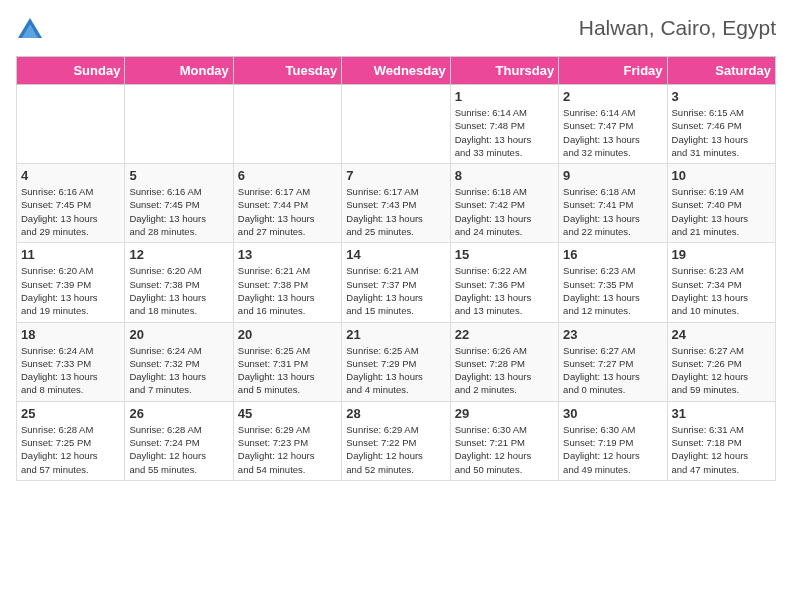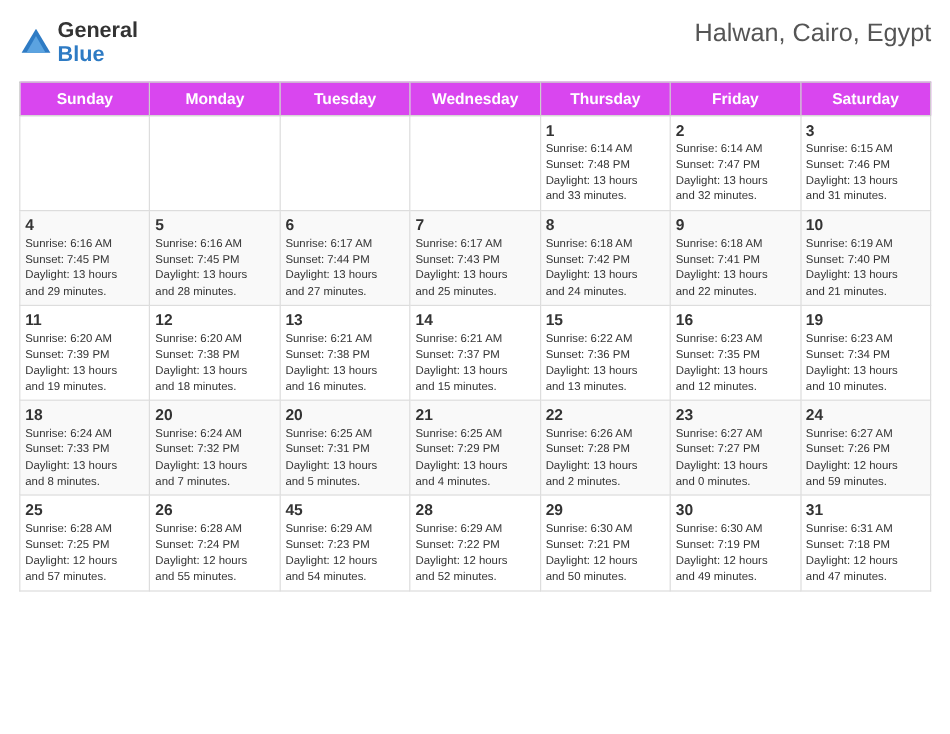--- a/index.html
+++ b/index.html
@@ -51,26 +51,26 @@
     .subtitle {
       font-size: 21px;
       color: #555;
     }
     table {
       width: 100%;
       border-collapse: collapse;
       table-layout: fixed;
     }
     thead tr th {
-      background-color: #d946ef;
+      background-color: #ec4899;
       color: #fff;
       font-size: 13px;
       font-weight: bold;
       padding: 6px 4px;
-      text-align: center;
+      text-align: right;
       border: 1px solid #ccc;
     }
     tbody tr td {
       border: 1px solid #ddd;
       vertical-align: top;
       padding: 4px 4px;
       font-size: 10px;
       color: #333;
       min-height: 80px;
       background: #fff;
@@ -96,24 +96,20 @@
   </style>
 </head>
 <body>
 
 <div class="header">
   <div class="logo">
     <svg class="logo-icon" viewBox="0 0 28 28" xmlns="http://www.w3.org/2000/svg">
       <polygon points="14,2 26,22 2,22" fill="#2e7bc4"></polygon>
       <polygon points="14,8 22,22 6,22" fill="#5ba3e0"></polygon>
     </svg>
-    <div class="logo-text">
-      <span class="logo-general">General</span>
-      <span class="logo-blue">Blue</span>
-    </div>
   </div>
   <div class="title-block">
     <div class="subtitle">Halwan, Cairo, Egypt</div>
   </div>
 </div>
 
 <table>
   <thead>
     <tr>
     <th>Sunday</th>

